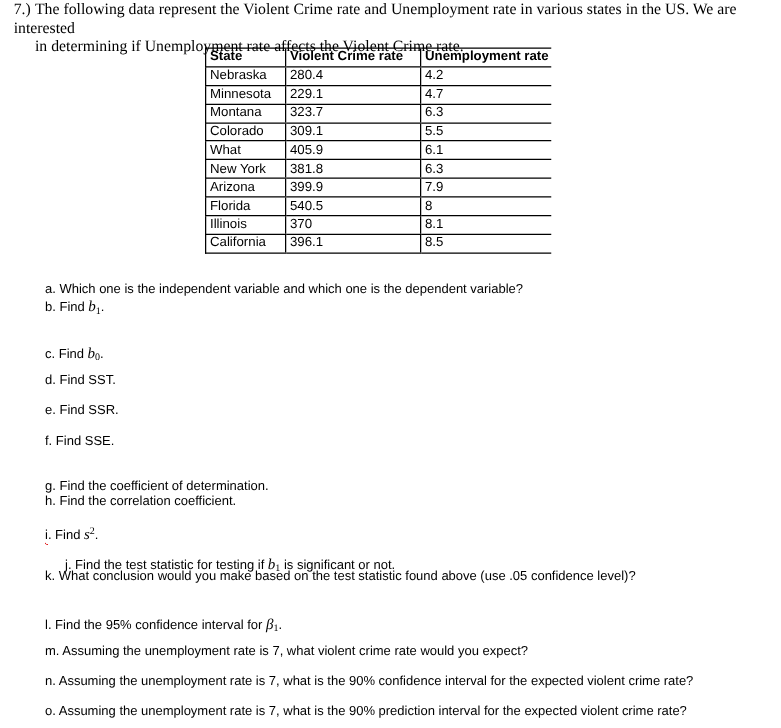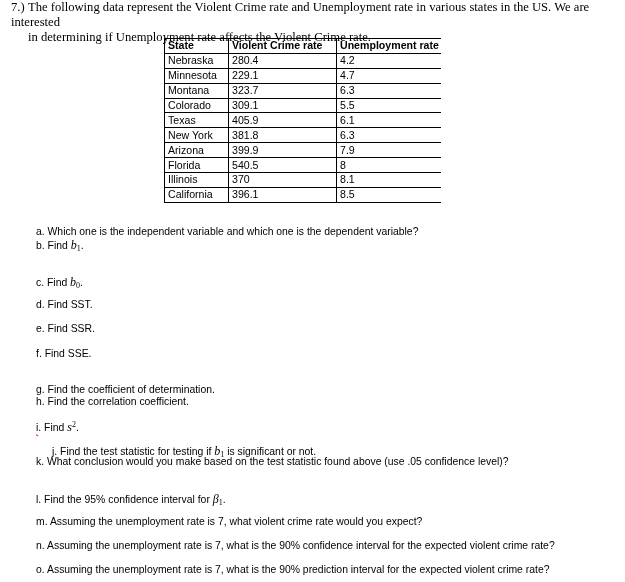--- a/index.html
+++ b/index.html
@@ -66,21 +66,21 @@
         <td>Montana</td>
         <td>323.7</td>
         <td>6.3</td>
       </tr>
     <tr>
         <td>Colorado</td>
         <td>309.1</td>
         <td>5.5</td>
       </tr>
     <tr>
-        <td>Texas</td>
+        <td>What</td>
         <td>405.9</td>
         <td>6.1</td>
       </tr>
     <tr>
         <td>New York</td>
         <td>381.8</td>
         <td>6.3</td>
       </tr>
     <tr>
         <td>Arizona</td>

